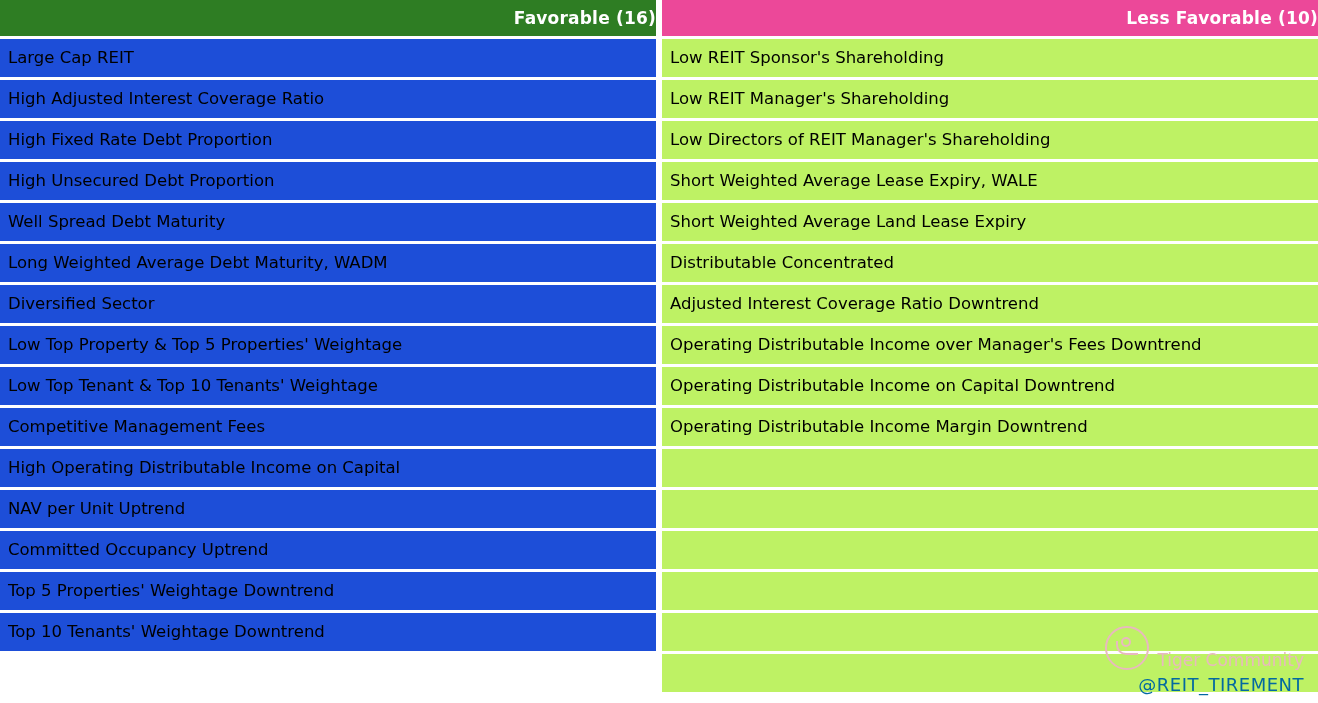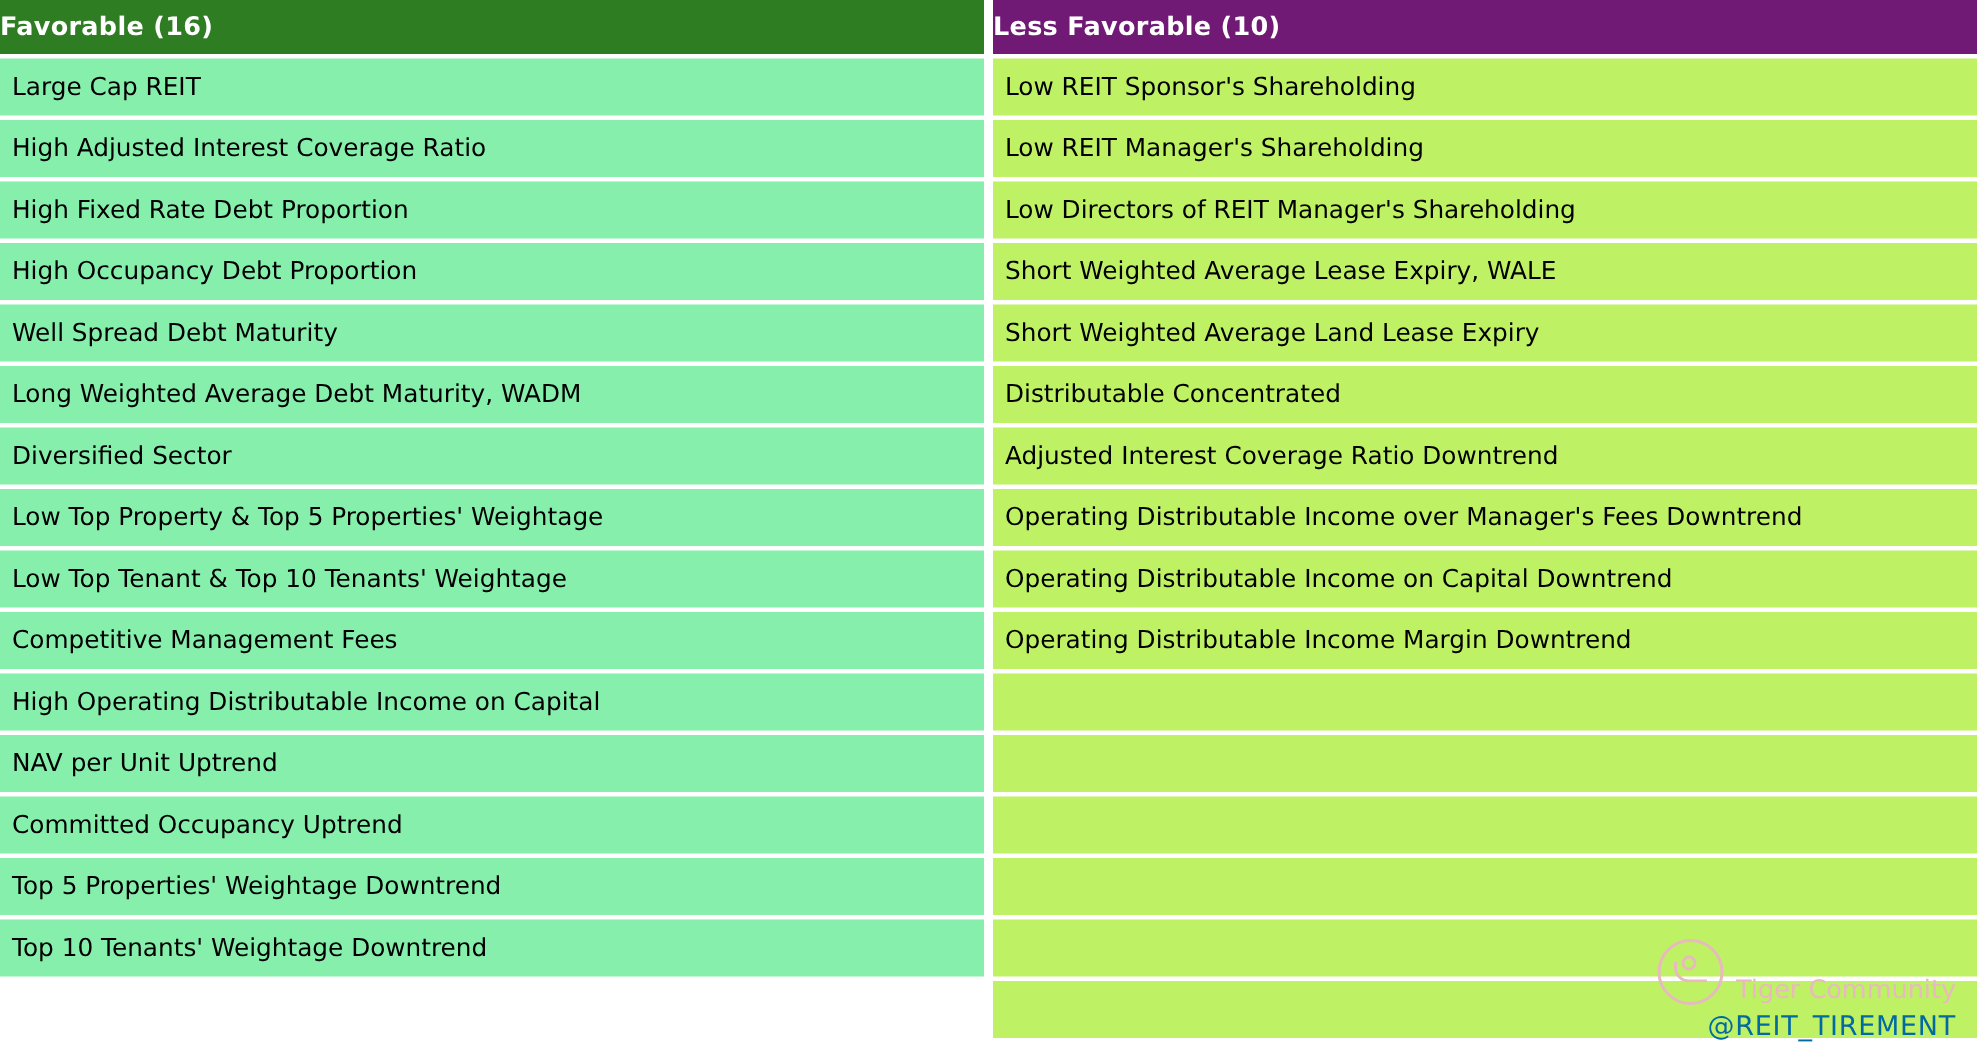--- a/index.html
+++ b/index.html
@@ -24,45 +24,45 @@
   .column {
     flex: 1 1 0;
     display: flex;
     flex-direction: column;
     gap: 3px;
     min-width: 0;
   }
   .col-header {
     height: 36px;
     line-height: 36px;
-    text-align: left;
+    text-align: right;
     color: #ffffff;
     font-weight: bold;
     font-size: 17px;
     letter-spacing: 0.2px;
   }
   .col-header.favorable {
     background: #2e7d23;
   }
   .col-header.less-favorable {
-    background: #701a75;
+    background: #ec4899;
   }
   .cell {
     height: 38px;
     line-height: 38px;
     font-size: 16.5px;
     color: #000000;
     padding-left: 8px;
     box-sizing: border-box;
     white-space: nowrap;
     overflow: hidden;
     text-overflow: ellipsis;
   }
   .cell.favorable {
-    background: #86efac;
+    background: #1d4ed8;
   }
   .cell.less-favorable {
     background: #bef264;
   }
   .cell.empty {
     color: transparent;
   }
   .watermark {
     position: absolute;
     right: 14px;
@@ -117,21 +117,21 @@
 </head>
 <body>
 
 <div class="board">
 
   <div class="column">
     <div class="col-header favorable">Favorable (16)</div>
     <div class="cell favorable">Large Cap REIT</div>
     <div class="cell favorable">High Adjusted Interest Coverage Ratio</div>
     <div class="cell favorable">High Fixed Rate Debt Proportion</div>
-    <div class="cell favorable">High Occupancy Debt Proportion</div>
+    <div class="cell favorable">High Unsecured Debt Proportion</div>
     <div class="cell favorable">Well Spread Debt Maturity</div>
     <div class="cell favorable">Long Weighted Average Debt Maturity, WADM</div>
     <div class="cell favorable">Diversified Sector</div>
     <div class="cell favorable">Low Top Property &amp; Top 5 Properties' Weightage</div>
     <div class="cell favorable">Low Top Tenant &amp; Top 10 Tenants' Weightage</div>
     <div class="cell favorable">Competitive Management Fees</div>
     <div class="cell favorable">High Operating Distributable Income on Capital</div>
     <div class="cell favorable">NAV per Unit Uptrend</div>
     <div class="cell favorable">Committed Occupancy Uptrend</div>
     <div class="cell favorable">Top 5 Properties' Weightage Downtrend</div>

